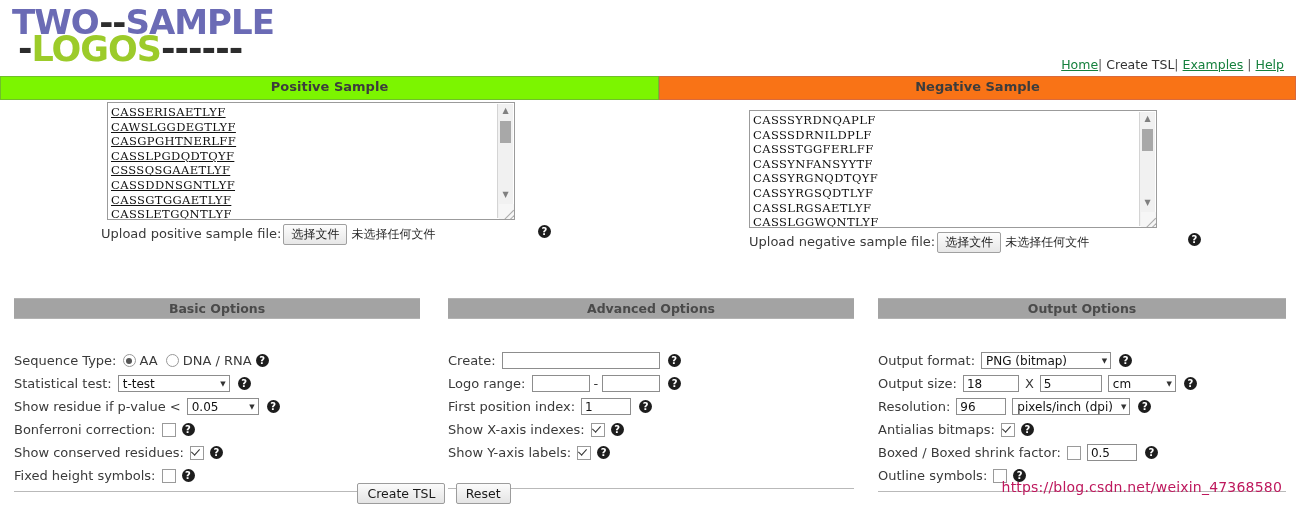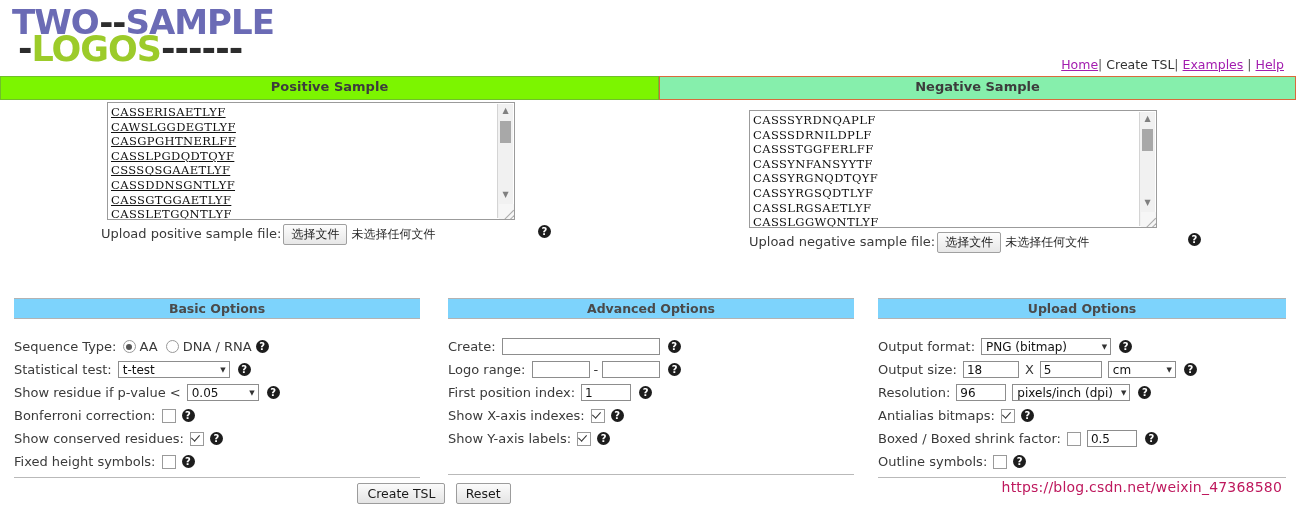--- a/index.html
+++ b/index.html
@@ -56,21 +56,21 @@
   
   #topnav {
     position: absolute;
     right: 12px;
     top: 57px;
     font-size: 12.5px;
     color: #333;
     white-space: nowrap;
   }
   #topnav a {
-    color: #a21caf;
+    color: #15803d;
   }
   #topnav .plain {
     color: #333;
     text-decoration: none;
   }
   #topnav .sep {
     color: #555;
   }
 
   
@@ -90,21 +90,21 @@
     border: 1px solid #9aa03a;
     box-sizing: border-box;
   }
   #banner-pos {
     width: 659px;
     background: #7cf500;
     border-color: #6fbf2a;
   }
   #banner-neg {
     width: 637px;
-    background: #86efac;
+    background: #f97316;
     border-color: #d96a3c;
   }
 
   
   #samples {
     position: relative;
     height: 196px;
   }
   .sample-block {
     position: absolute;
@@ -250,30 +250,30 @@
   }
   .panel {
     position: relative;
     box-sizing: border-box;
   }
   #panel-basic   { width: 434px; padding-left: 14px; padding-right: 14px; }
   #panel-advanced{ width: 434px; padding-left: 14px; padding-right: 14px; }
   #panel-output  { width: 428px; padding-left: 10px; padding-right: 10px; }
 
   .panel-head {
-    background: #7dd3fc;
+    background: #a3a3a3;
     border-top: 1px solid #b3b3b3;
     border-bottom: 1px solid #b3b3b3;
     height: 19px;
     line-height: 19px;
     text-align: center;
     font-weight: bold;
     font-size: 12.5px;
     color: #4a4a4a;
-    margin-bottom: 16px;
+    margin-bottom: 30px;
   }
   .panel-body {
     min-height: 135px;
     border-bottom: 1px solid #b9b9b9;
     padding-bottom: 4px;
   }
   .opt-row {
     display: flex;
     align-items: center;
     height: 23px;
@@ -550,21 +550,21 @@
       <div class="opt-row">
         <span class="opt-label">Show Y-axis labels:</span>
         <span class="cb on"></span>
         <span class="help">?</span>
       </div>
 
     </div>
   </div>
 
   <div class="panel" id="panel-output">
-    <div class="panel-head">Upload Options</div>
+    <div class="panel-head">Output Options</div>
     <div class="panel-body">
 
       <div class="opt-row">
         <span class="opt-label">Output format:</span>
         <span class="sel gap8" style="width:130px">
             <span>PNG (bitmap)</span>
             <span class="caret">▼</span>
           </span>
         <span class="help">?</span>
       </div>

